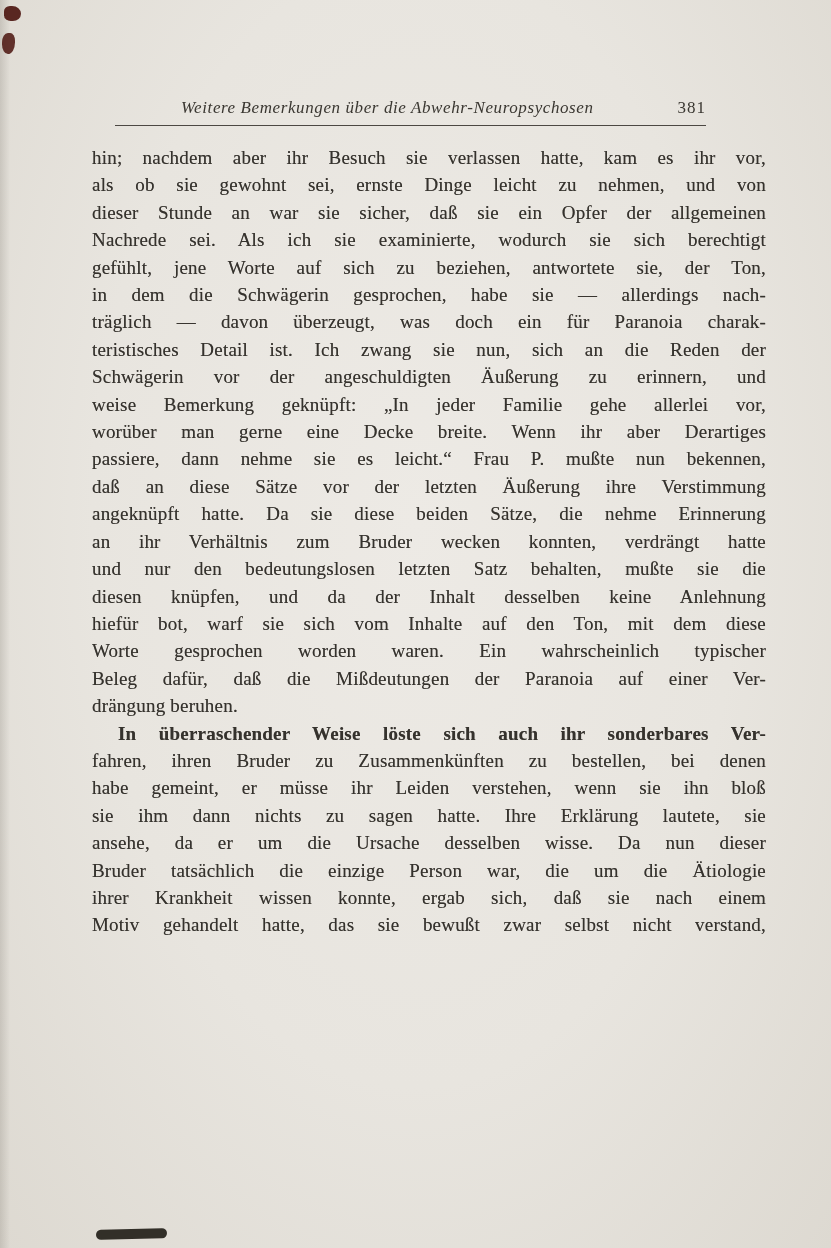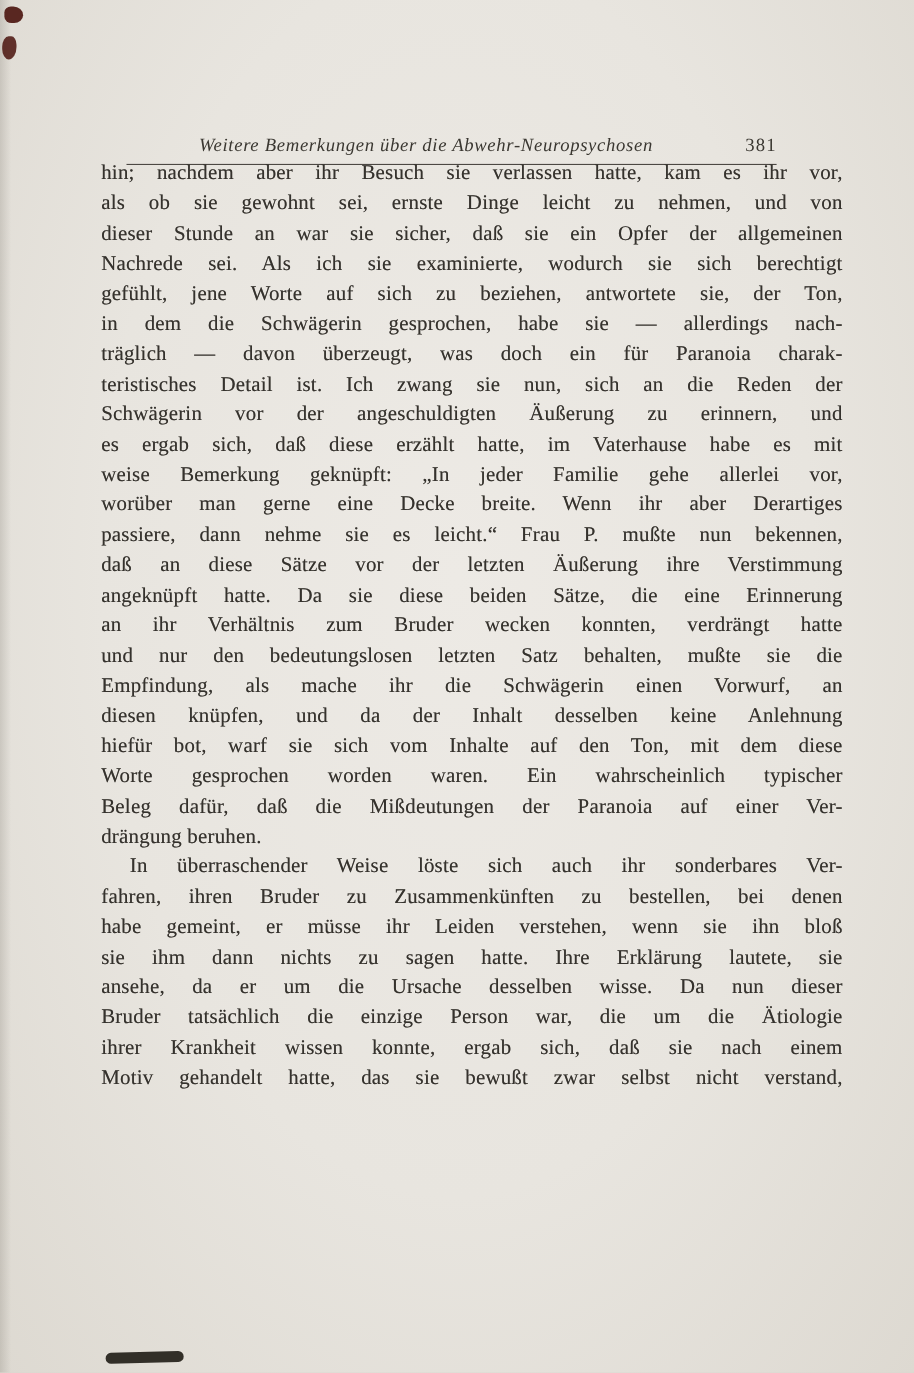--- a/index.html
+++ b/index.html
@@ -44,21 +44,20 @@
     font-size: 17px;
     letter-spacing: 0.6px;
     color: #3a3731;
     white-space: nowrap;
   }
   .page-number {
     font-size: 17px;
     letter-spacing: 1px;
     color: #3a3731;
     padding-left: 18px;
-    margin-top: 24px;
   }
   .body-text {
     position: absolute;
     top: 144px;
     left: 92px;
     width: 674px;
     font-size: 19px;
     line-height: 27.4px;
     letter-spacing: 0.2px;
     text-shadow: 0 0 0.5px rgba(53, 50, 45, 0.55);
@@ -67,20 +66,21 @@
   .line {
     text-align: justify;
     text-align-last: justify;
     white-space: normal;
   }
   .line.last {
     text-align-last: left;
   }
   .line.indent {
     text-indent: 26px;
+    font-weight: bold;
   }
   
   .stain {
     position: absolute;
     pointer-events: none;
   }
   .stain-top-1 {
     left: 4px; top: 6px;
     width: 17px; height: 15px;
     background: var(--stain-red, #4a130d);
@@ -120,29 +120,27 @@
       <div class="paragraph">
         <div class="line">hin; nachdem aber ihr Besuch sie verlassen hatte, kam es ihr vor,</div>
         <div class="line">als ob sie gewohnt sei, ernste Dinge leicht zu nehmen, und von</div>
         <div class="line">dieser Stunde an war sie sicher, daß sie ein Opfer der allgemeinen</div>
         <div class="line">Nachrede sei. Als ich sie examinierte, wodurch sie sich berechtigt</div>
         <div class="line">gefühlt, jene Worte auf sich zu beziehen, antwortete sie, der Ton,</div>
         <div class="line">in dem die Schwägerin gesprochen, habe sie — allerdings nach-</div>
         <div class="line">träglich — davon überzeugt, was doch ein für Paranoia charak-</div>
         <div class="line">teristisches Detail ist. Ich zwang sie nun, sich an die Reden der</div>
         <div class="line">Schwägerin vor der angeschuldigten Äußerung zu erinnern, und</div>
-        <div class="line">es ergab sich, daß diese erzählt hatte, im Vaterhause habe es mit</div>
         <div class="line">weise Bemerkung geknüpft: „In jeder Familie gehe allerlei vor,</div>
         <div class="line">worüber man gerne eine Decke breite. Wenn ihr aber Derartiges</div>
         <div class="line">passiere, dann nehme sie es leicht.“ Frau P. mußte nun bekennen,</div>
         <div class="line">daß an diese Sätze vor der letzten Äußerung ihre Verstimmung</div>
-        <div class="line">angeknüpft hatte. Da sie diese beiden Sätze, die eine Erinnerung</div>
+        <div class="line">angeknüpft hatte. Da sie diese beiden Sätze, die nehme Erinnerung</div>
         <div class="line">an ihr Verhältnis zum Bruder wecken konnten, verdrängt hatte</div>
         <div class="line">und nur den bedeutungslosen letzten Satz behalten, mußte sie die</div>
-        <div class="line">Empfindung, als mache ihr die Schwägerin einen Vorwurf, an</div>
         <div class="line">diesen knüpfen, und da der Inhalt desselben keine Anlehnung</div>
         <div class="line">hiefür bot, warf sie sich vom Inhalte auf den Ton, mit dem diese</div>
         <div class="line">Worte gesprochen worden waren. Ein wahrscheinlich typischer</div>
         <div class="line">Beleg dafür, daß die Mißdeutungen der Paranoia auf einer Ver-</div>
         <div class="line last">drängung beruhen.</div>
       </div>
       <div class="paragraph">
         <div class="line indent">In überraschender Weise löste sich auch ihr sonderbares Ver-</div>
         <div class="line">fahren, ihren Bruder zu Zusammenkünften zu bestellen, bei denen</div>
         <div class="line">habe gemeint, er müsse ihr Leiden verstehen, wenn sie ihn bloß</div>

